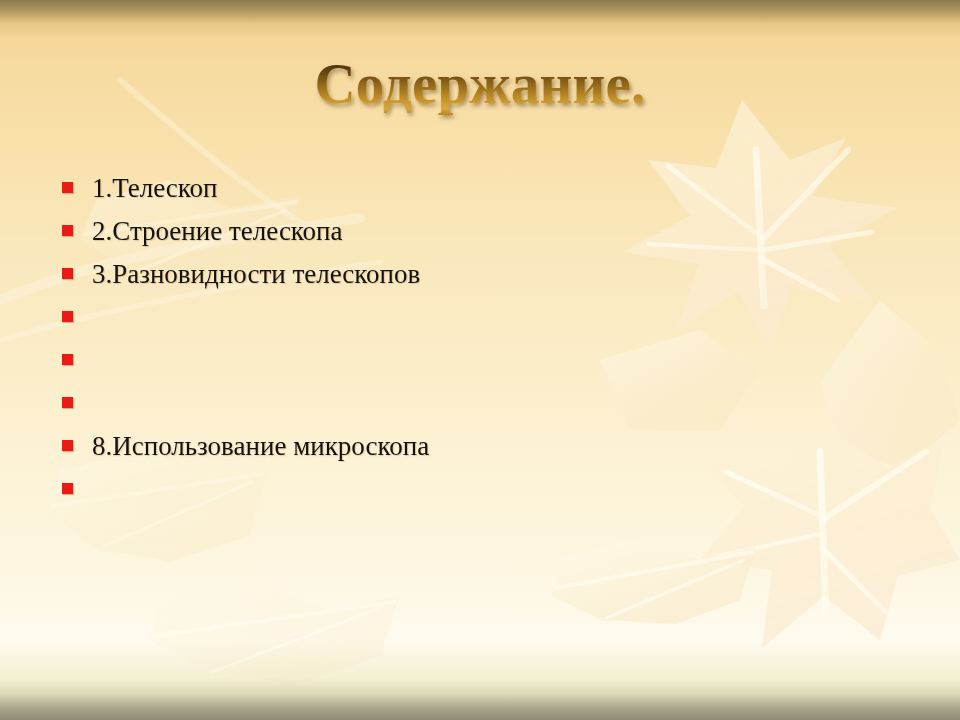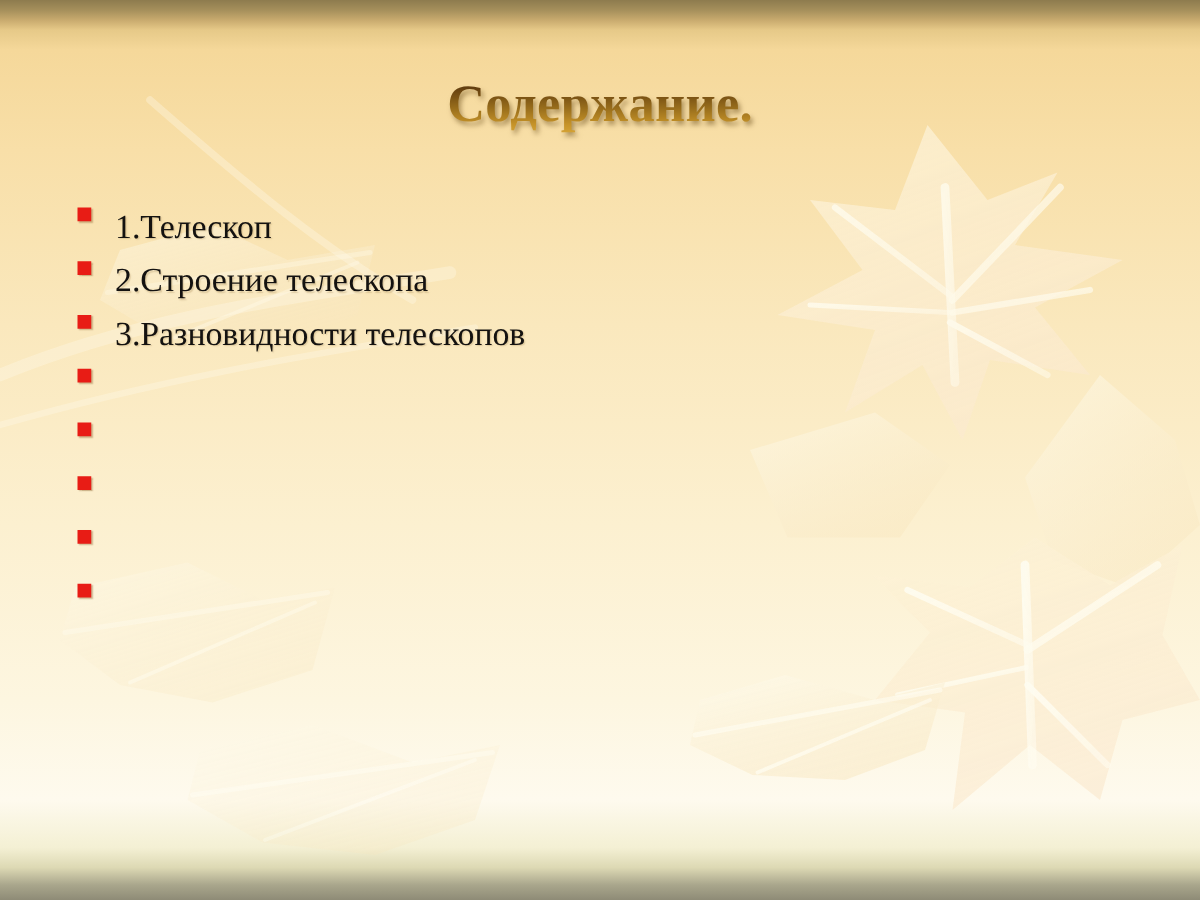--- a/index.html
+++ b/index.html
@@ -59,21 +59,21 @@
     left: 0;
     top: 52px;
     width: 960px;
     text-align: center;
   }
 
   .slide-title {
     display: inline-block;
     font-family: "Liberation Serif", "DejaVu Serif", serif;
     font-weight: bold;
-    font-size: 42px;
+    font-size: 57px;
     line-height: 64px;
     letter-spacing: 0.2px;
     position: relative;
     background-image: linear-gradient(
       to bottom,
       #2a1a08 0%,
       #43290c 14%,
       #6b4510 32%,
       #9a6f1c 55%,
       #c59228 74%,
@@ -103,21 +103,21 @@
     left: 54px;
     top: 166px;
     width: 800px;
     margin: 0;
     padding: 0;
     list-style: none;
   }
 
   .toc-item {
     display: flex;
-    align-items: flex-start;
+    align-items: center;
     height: 43px;
   }
 
   .bullet-square {
     flex: 0 0 auto;
     width: 11px;
     height: 11px;
     margin-left: 8px;
     margin-right: 19px;
     background: #e81c15;
@@ -249,20 +249,21 @@
       <span class="bullet-square"></span>
     </li>
     <li class="toc-item">
       <span class="bullet-square"></span>
     </li>
     <li class="toc-item">
       <span class="bullet-square"></span>
     </li>
     <li class="toc-item">
       <span class="bullet-square"></span>
+      <span class="toc-label">8.Использование микроскопа</span>
     </li>
     <li class="toc-item">
       <span class="bullet-square"></span>
       <span class="toc-label"></span>
     </li>
   </ul>
 
 </div>
 
 </body></html>

